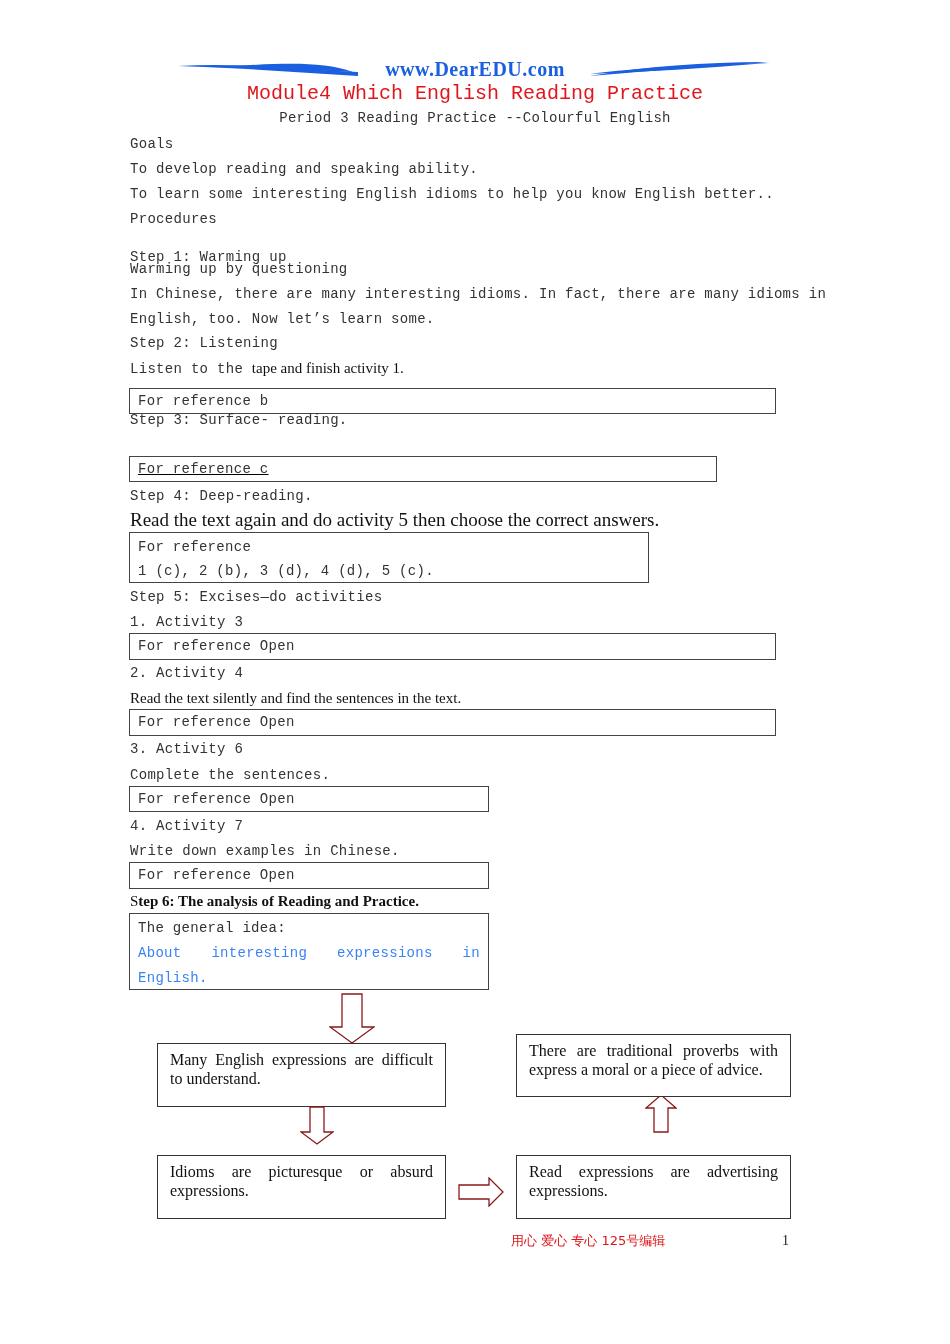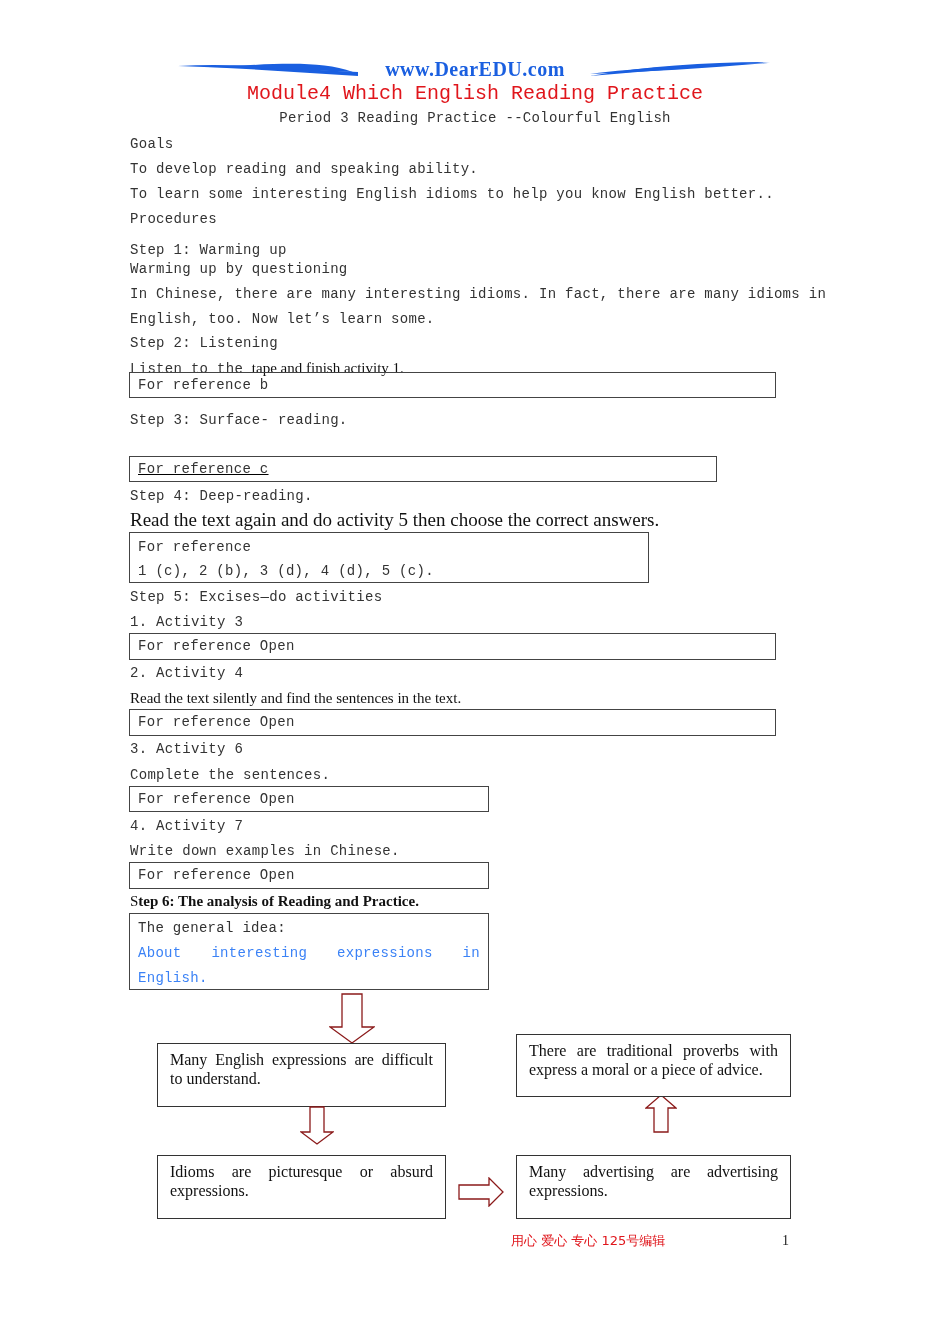--- a/index.html
+++ b/index.html
@@ -51,30 +51,30 @@
   <div class="banner-text">www.DearEDU.com</div>
 
   <div class="title">Module4 Which English Reading Practice</div>
   <div class="subtitle mono">Period 3 Reading Practice --Colourful English</div>
 
   <div class="line mono" style="top:135px">Goals</div>
   <div class="line mono" style="top:185px">To learn some interesting English idioms to help you know English better..</div>
   <div class="line mono" style="top:160px">To develop reading and speaking ability.</div>
   <div class="line mono" style="top:210px">Procedures</div>
 
-  <div class="line mono" style="top:241px">Step 1: Warming up</div>
+  <div class="line mono" style="top:248px">Step 1: Warming up</div>
   <div class="line mono" style="top:260px">Warming up by questioning</div>
   <div class="line mono" style="top:285px">In Chinese, there are many interesting idioms. In fact, there are many idioms in</div>
   <div class="line mono" style="top:310px">English, too. Now let’s learn some.</div>
 
   <div class="line mono" style="top:334px">Step 2: Listening</div>
   <div class="line" style="top:359px">
     <span class="mono">Listen to the </span><span class="serif trad">tape and finish activity 1.</span>
   </div>
-  <div class="box" style="top:372px; width:647px; height:26px;">
+  <div class="box" style="top:388px; width:647px; height:26px;">
     <div class="inner mono" style="padding-top:2px">For reference b</div>
   </div>
 
   <div class="line mono" style="top:411px">Step 3: Surface- reading.</div>
   <div class="box" style="top:456px; width:588px; height:26px;text-decoration:underline;">
     <div class="inner mono" style="padding-top:2px">For reference  c</div>
   </div>
 
   <div class="line mono" style="top:487px">Step 4: Deep-reading.</div>
   <div class="line serif big" style="top:509px; line-height:22px;">Read the text again and do activity 5 then choose the correct answers.</div>
@@ -139,21 +139,21 @@
 
   <div class="fbox" style="left:157px; top:1155px; width:289px; height:64px;">
     <span>Idioms are picturesque or absurd expressions.</span>
   </div>
 
   <svg class="arrow" style="left:458px; top:1177px;" width="46" height="30" viewBox="0 0 46 30">
     <path d="M1 8 L31 8 L31 1 L45 15 L31 29 L31 22 L1 22 Z" fill="#fff" stroke="#8b1a1a" stroke-width="1.3"></path>
   </svg>
 
   <div class="fbox" style="left:516px; top:1155px; width:275px; height:64px;">
-    <span>Many advertising are advertising expressions.</span>
+    <span>Read expressions are advertising expressions.</span>
   </div>
 
   <svg class="arrow" style="left:645px; top:1094px;" width="32" height="40" viewBox="0 0 32 40">
     <path d="M16 1 L31 14 L23 14 L23 38 L9 38 L9 14 L1 14 Z" fill="#fff" stroke="#8b1a1a" stroke-width="1.3"></path>
   </svg>
 
   <div class="fbox" style="left:516px; top:1034px; width:275px; height:63px;">
     <span>There are traditional proverbs with express a moral or a piece of advice.</span>
   </div>
 

